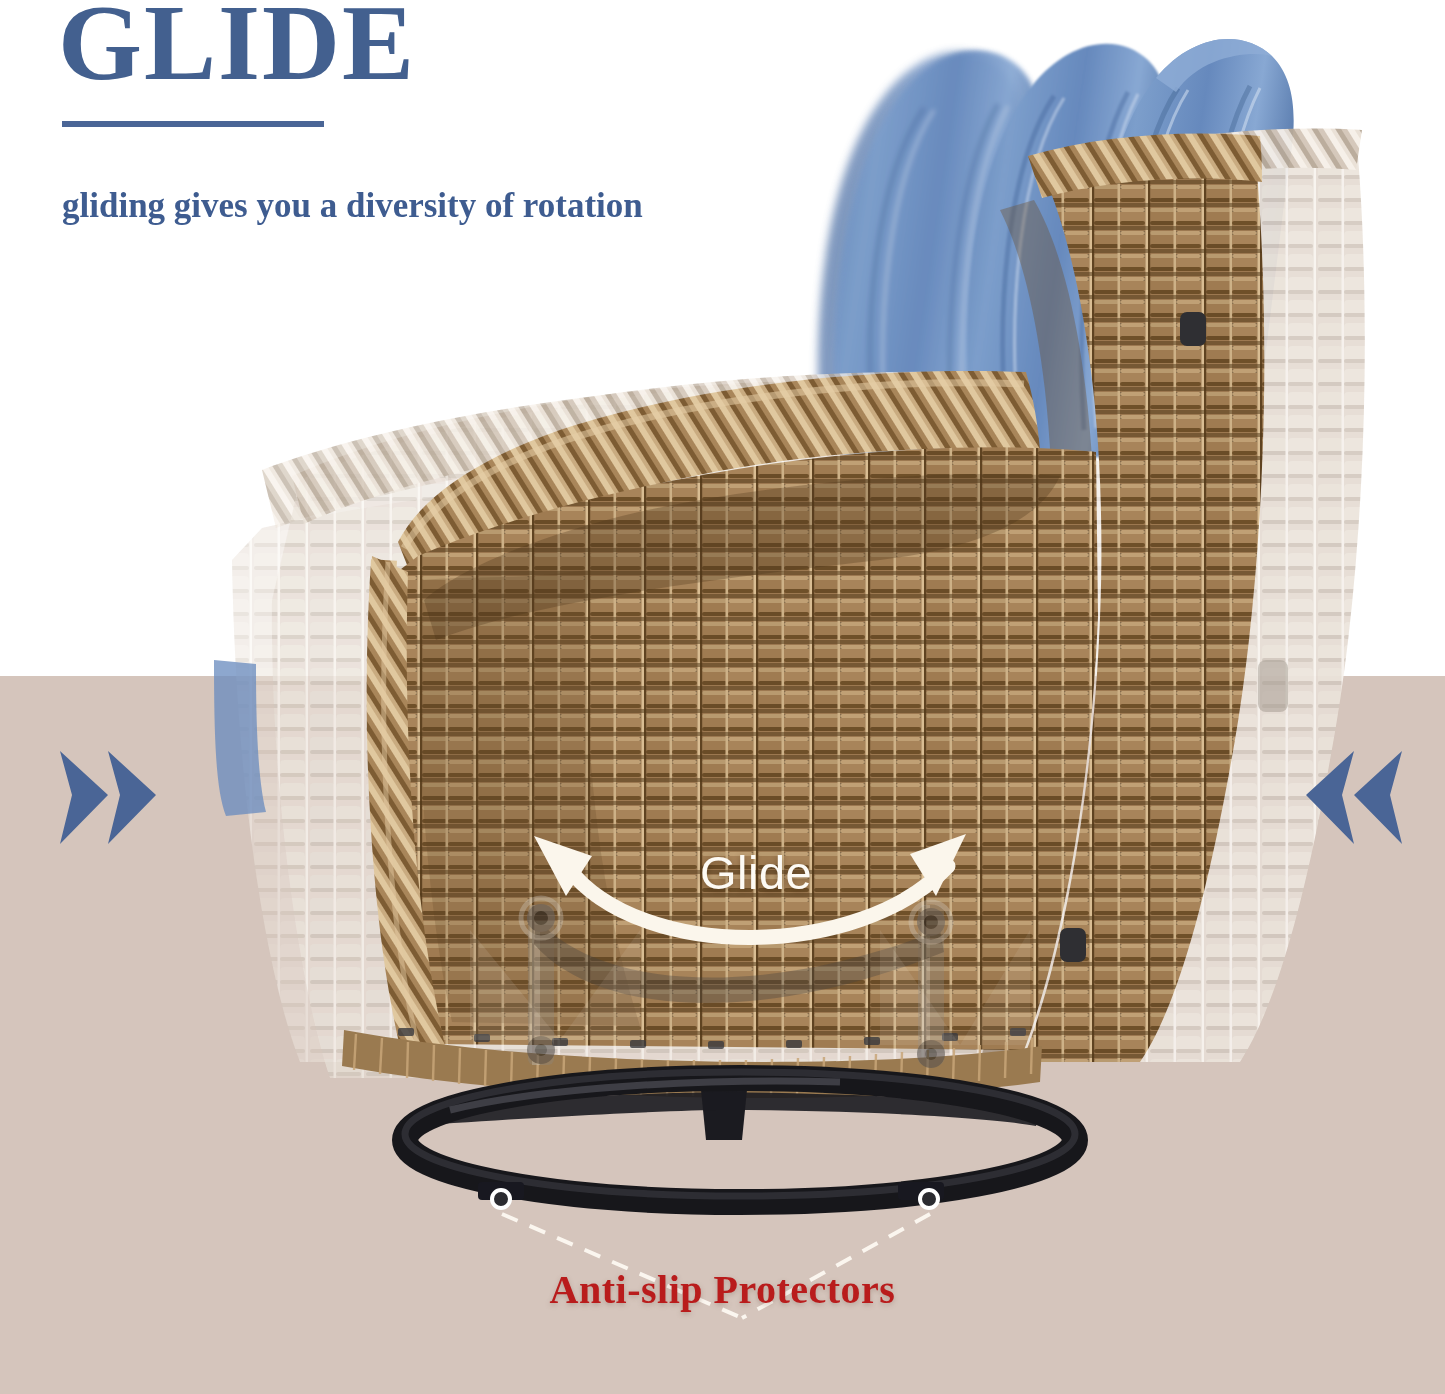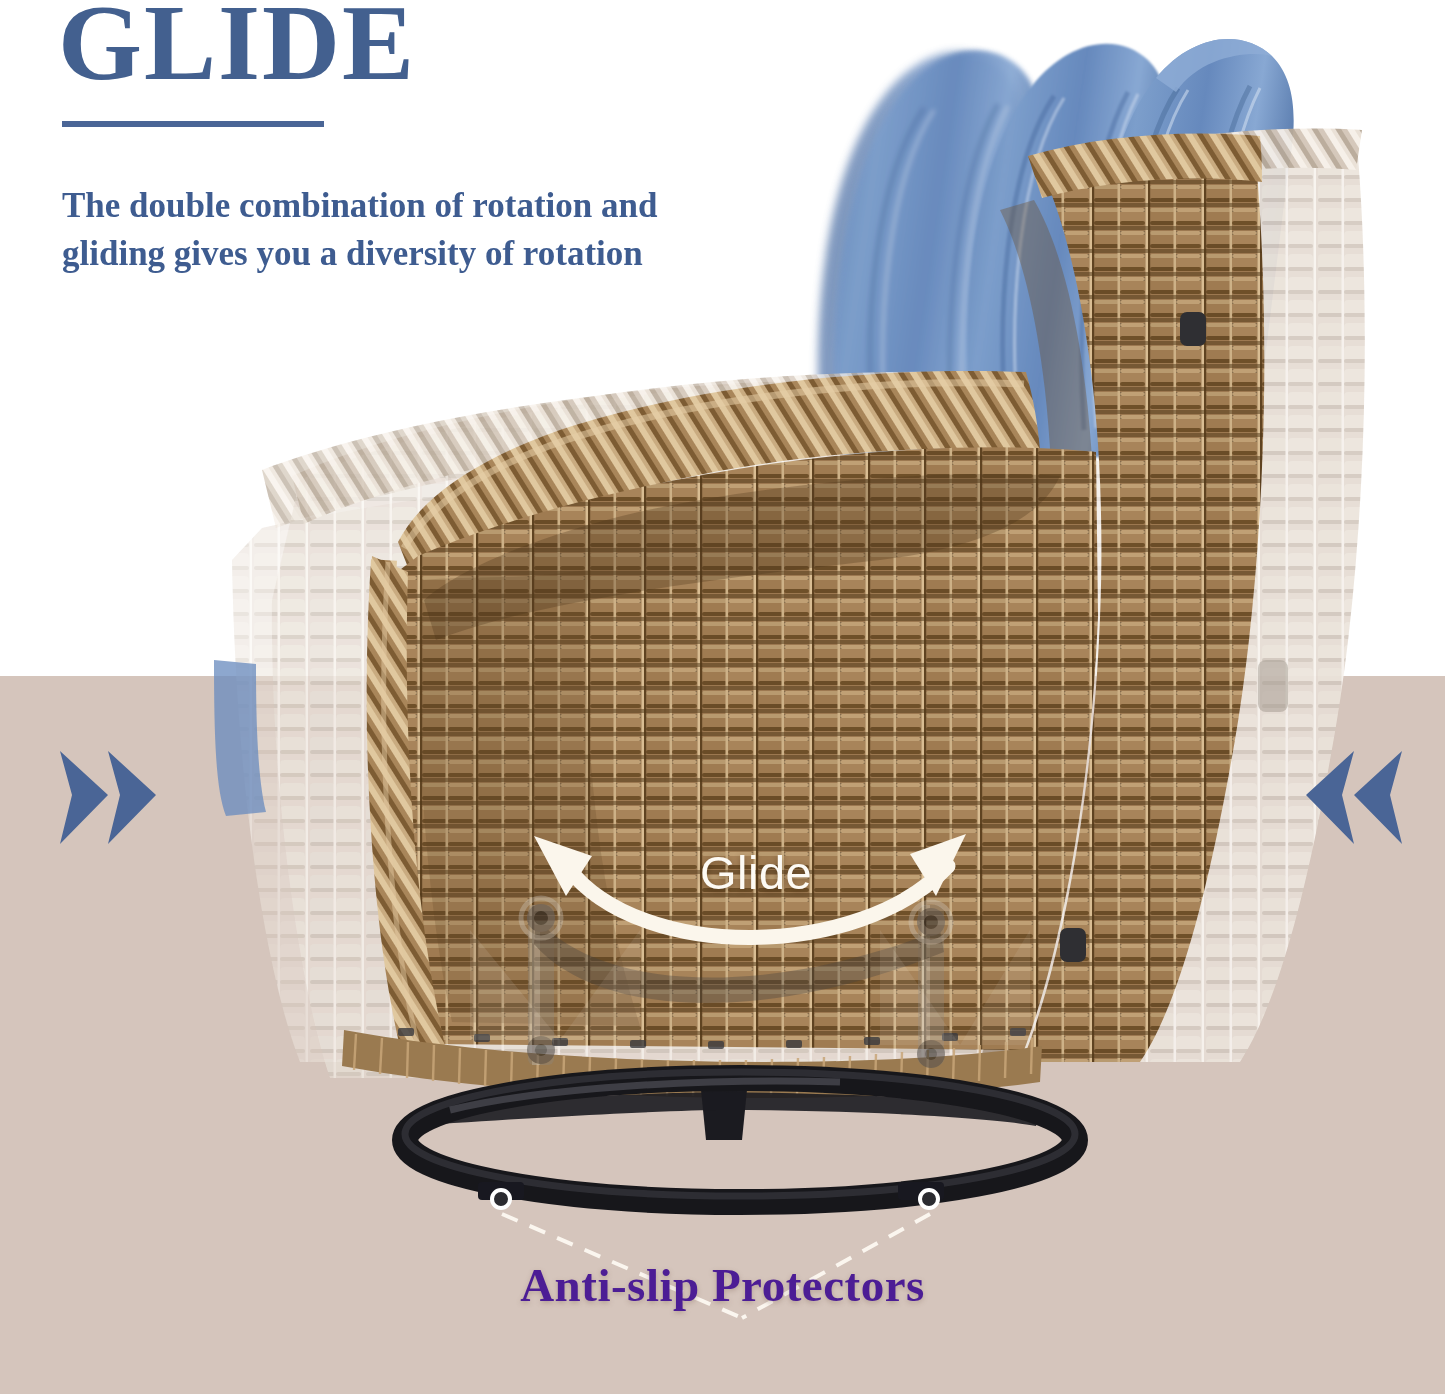--- a/index.html
+++ b/index.html
@@ -82,25 +82,26 @@
     letter-spacing:.5px;
     text-shadow:0 2px 6px rgba(60,35,12,0.45);
     z-index:70;
   }
 
   
   .caption{
     position:absolute;
     font-family:"Liberation Serif", serif;
     font-weight:bold;
-    font-size:47px;
-    color:#4c1d95;
+    font-size:40px;
+    color:#b91c1c;
     letter-spacing:.5px;
     text-shadow:0 2px 5px rgba(120,95,80,0.35);
     z-index:70;
+    margin-top:8px;
   }
 </style>
 </head>
 <body>
 
 <div id="stage">
 
   <div class="bg-top"></div>
   <div class="bg-bottom"></div>
 
@@ -425,21 +426,20 @@
       </g>
     </svg>
   </div>
 
   <div class="protector-dot" style="left:490px; top:1188px;"></div>
   <div class="protector-dot" style="left:918px; top:1188px;"></div>
 
   <div class="headline">GLIDE</div>
   <div class="rule"></div>
   <div class="subhead">
-    <div>The double combination of rotation and</div>
     <div>gliding gives you a diversity of rotation</div>
   </div>
 
   <div class="chev-group chev-left">
     <svg width="110" height="105" viewBox="0 0 110 105">
       <path d="M8 6 L56 50 L8 99 L20 50 Z" fill="#4a6596"></path>
       <path d="M56 6 L104 50 L56 99 L68 50 Z" fill="#4a6596"></path>
     </svg>
   </div>
   <div class="chev-group chev-right">

